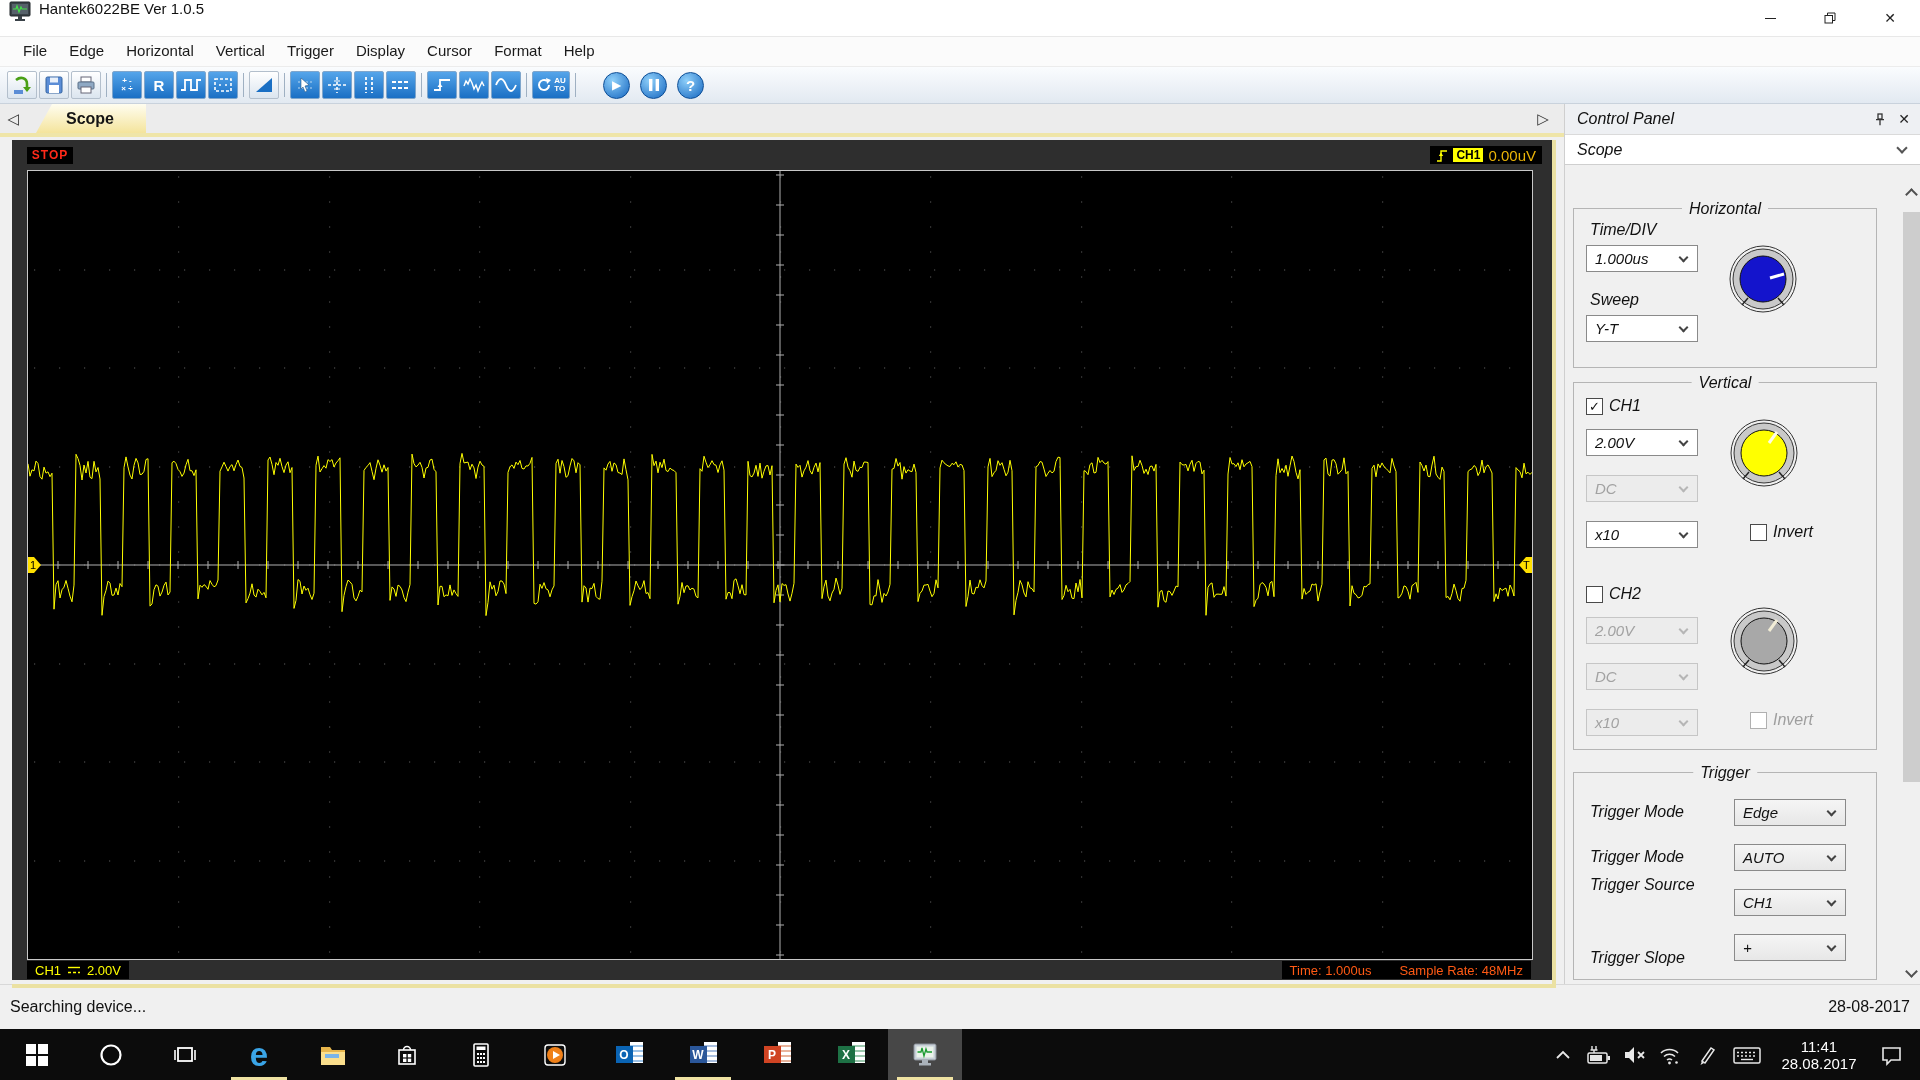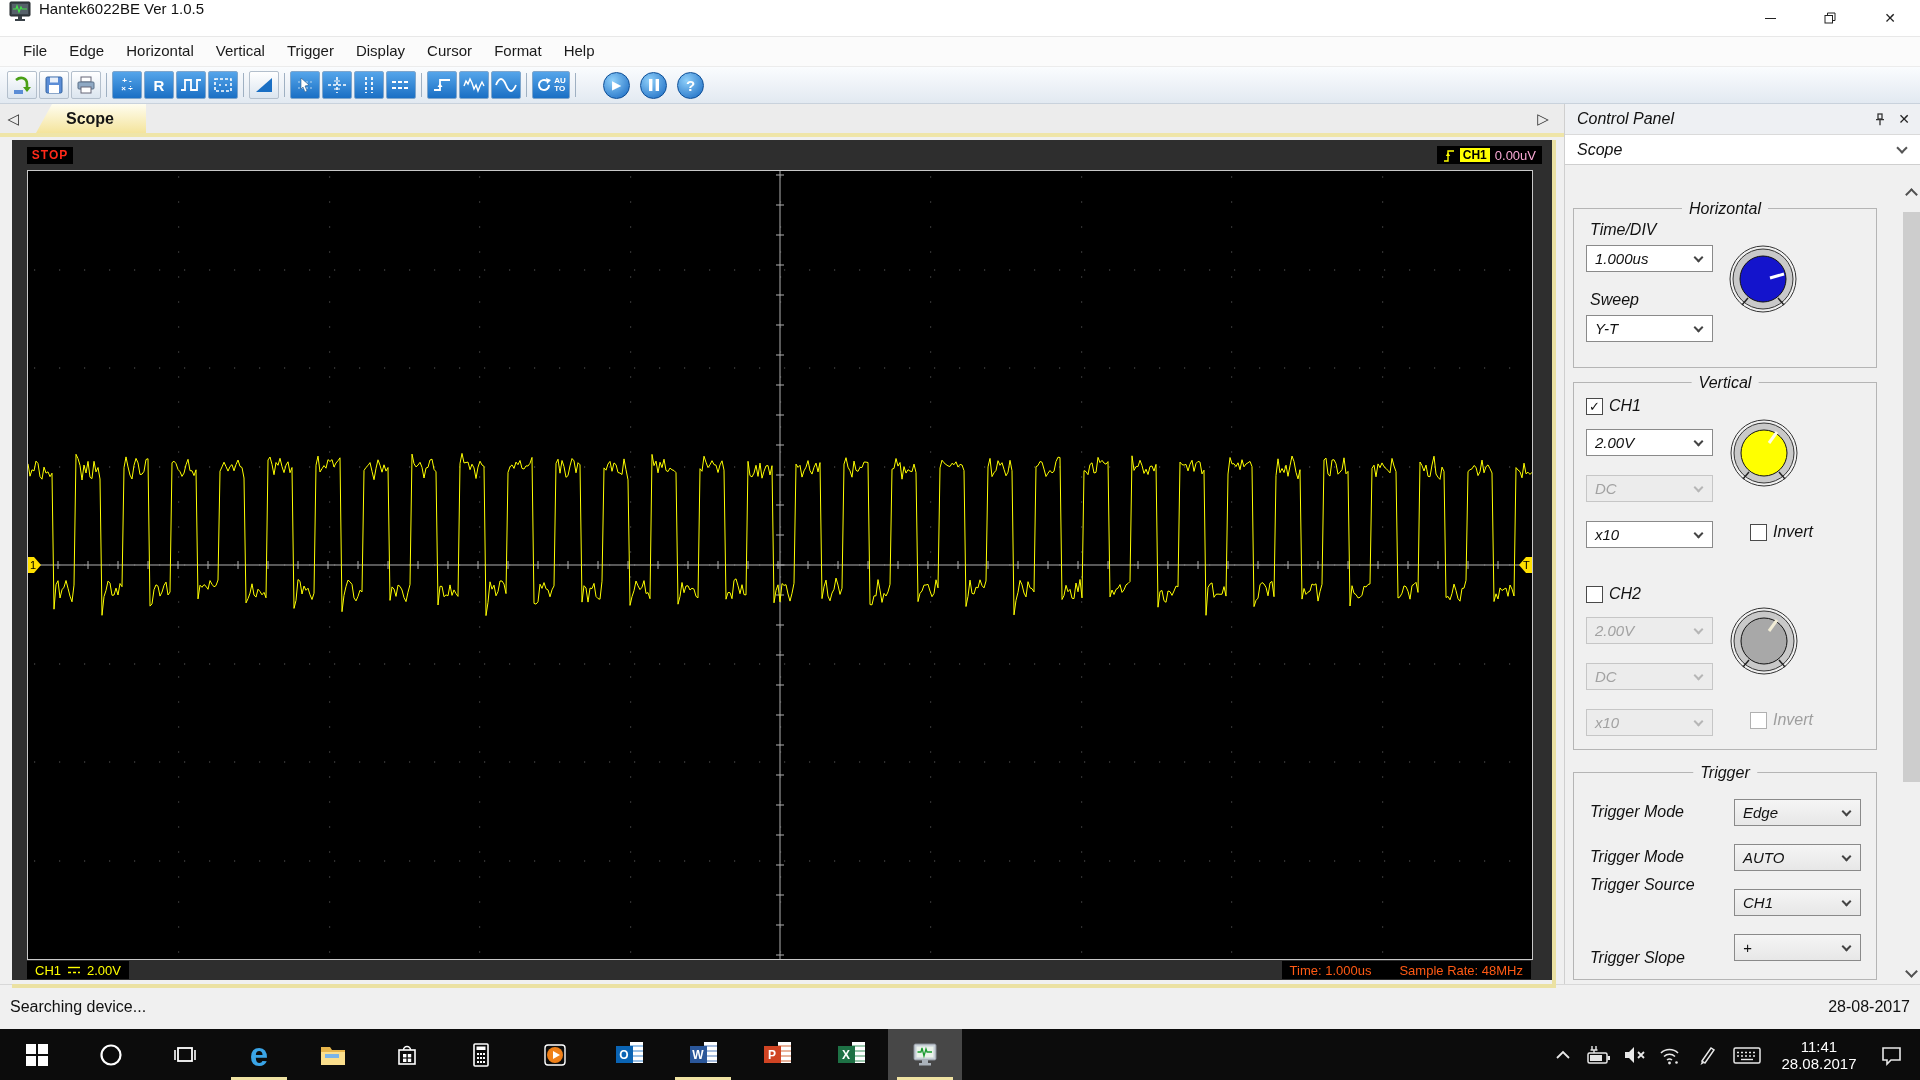--- a/index.html
+++ b/index.html
@@ -37,39 +37,39 @@
   .navarrow.right { position:absolute; right:8px; bottom:0; }
   .tab { height:29px; width:110px; margin-left:10px; background:linear-gradient(180deg,#fffdf0,#f4e49c); clip-path:polygon(16px 0,100% 0,100% 100%,0 100%); display:flex; align-items:center; }
   .tab span { font-size:16px; font-weight:bold; color:#141414; padding-left:30px; }
 
   .scopewrap { margin:3px 8px 0 12px; height:848px; border-right:4px solid #ebe1a2; border-bottom:4px solid #ebe1a2; }
   .scopepanel { width:1540px; height:840px; background:#2e2e2e; }
   .scopehead { height:30px; position:relative; }
   .badge-stop { position:absolute; left:15px; top:7px; width:46px; height:17px; background:#000; color:#ff2a1a; font-size:12px; font-weight:bold; letter-spacing:1px; text-align:center; line-height:17px; }
   .trig-readout { position:absolute; right:10px; top:6px; height:18px; background:#000; display:flex; align-items:center; gap:5px; padding:0 6px; }
   .trig-readout .chbadge { background:#ffff00; color:#000; font-size:12px; font-weight:bold; padding:0 3px; line-height:14px; }
-  .trig-readout .lvl { color:#f9a8d4; font-size:13px; }
+  .trig-readout .lvl { color:#eab308; font-size:15px; }
   .scopescreen { margin:0 21px 0 15px; width:1504px; height:788px; background:#000; border:1px solid #c8c8c8; box-sizing:content-box; }
   .scopefoot { height:20px; position:relative; }
   .badge-ch { position:absolute; left:15px; top:1px; height:18px; background:#000; color:#ffff00; font-size:13px; display:flex; align-items:center; gap:6px; padding:0 8px; }
   .badge-time { position:absolute; right:21px; top:1px; height:18px; background:#000; color:#ff5a14; font-size:13px; display:flex; align-items:center; gap:28px; padding:0 8px; }
 
   
   .cp { width:356px; position:relative; background:#f0f0f0; border-left:1px solid #cfcfcf;font-style:italic; }
   .cphead { height:31px; background:#eef0f3; display:flex; align-items:center; border-bottom:1px solid #dadada; }
   .cphead .cptitle { font-size:16px; color:#111; margin-left:12px; }
   .cphead .hicons { margin-left:auto; display:flex; align-items:center; gap:12px; margin-right:10px; }
   .cpselector { height:30px; background:#fff; border-bottom:1px solid #cfcfcf; display:flex; align-items:center; position:relative; }
   .cpselector span { font-size:16px; color:#111; margin-left:12px; }
   .chev { width:8px; height:8px; border-right:2px solid #555; border-bottom:2px solid #555; transform:rotate(45deg); position:absolute; right:14px; top:9px; }
   .cpbody { position:absolute; top:67px; left:0; right:0; bottom:0; }
   .groupbox { position:absolute; left:8px; width:304px; border:1px solid #b5b5b5; }
   .legend { position:absolute; top:-9px; left:50%; transform:translateX(-50%); background:#f0f0f0; padding:0 7px; font-size:16px; color:#111; }
   .cplabel { position:absolute; font-size:16px; color:#111; }
-  .combo { position:absolute; width:127px; height:27px; background:#fff; border:1px solid #8a8a8a; font-size:15px; color:#111; line-height:25px; padding-left:8px; }
+  .combo { position:absolute; width:112px; height:27px; background:#fff; border:1px solid #8a8a8a; font-size:15px; color:#111; line-height:25px; padding-left:8px; }
   .combo .cchev { width:7px; height:7px; border-right:2px solid #444; border-bottom:2px solid #444; transform:rotate(45deg); position:absolute; right:10px; top:8px; }
   .combo.gray { background:linear-gradient(180deg,#f5f5f5,#e7e7e7); }
   .combo.disabled { background:#ececec; border-color:#c6c6c6; color:#a2a2a2; }
   .combo.disabled .cchev { border-color:#b6b6b6; }
   .cbrow { position:absolute; display:flex; align-items:center; gap:6px; }
   .cb { width:17px; height:17px; background:#fff; border:1px solid #4a4a4a; text-align:center; line-height:15px; font-size:13px; color:#111; }
   .cb.disabled { border-color:#b0b0b0; }
   .cbrow span.lab { font-size:16px; color:#111; }
   .cbrow.disabled span.lab { color:#9e9e9e; }
   .knob { position:absolute; }

